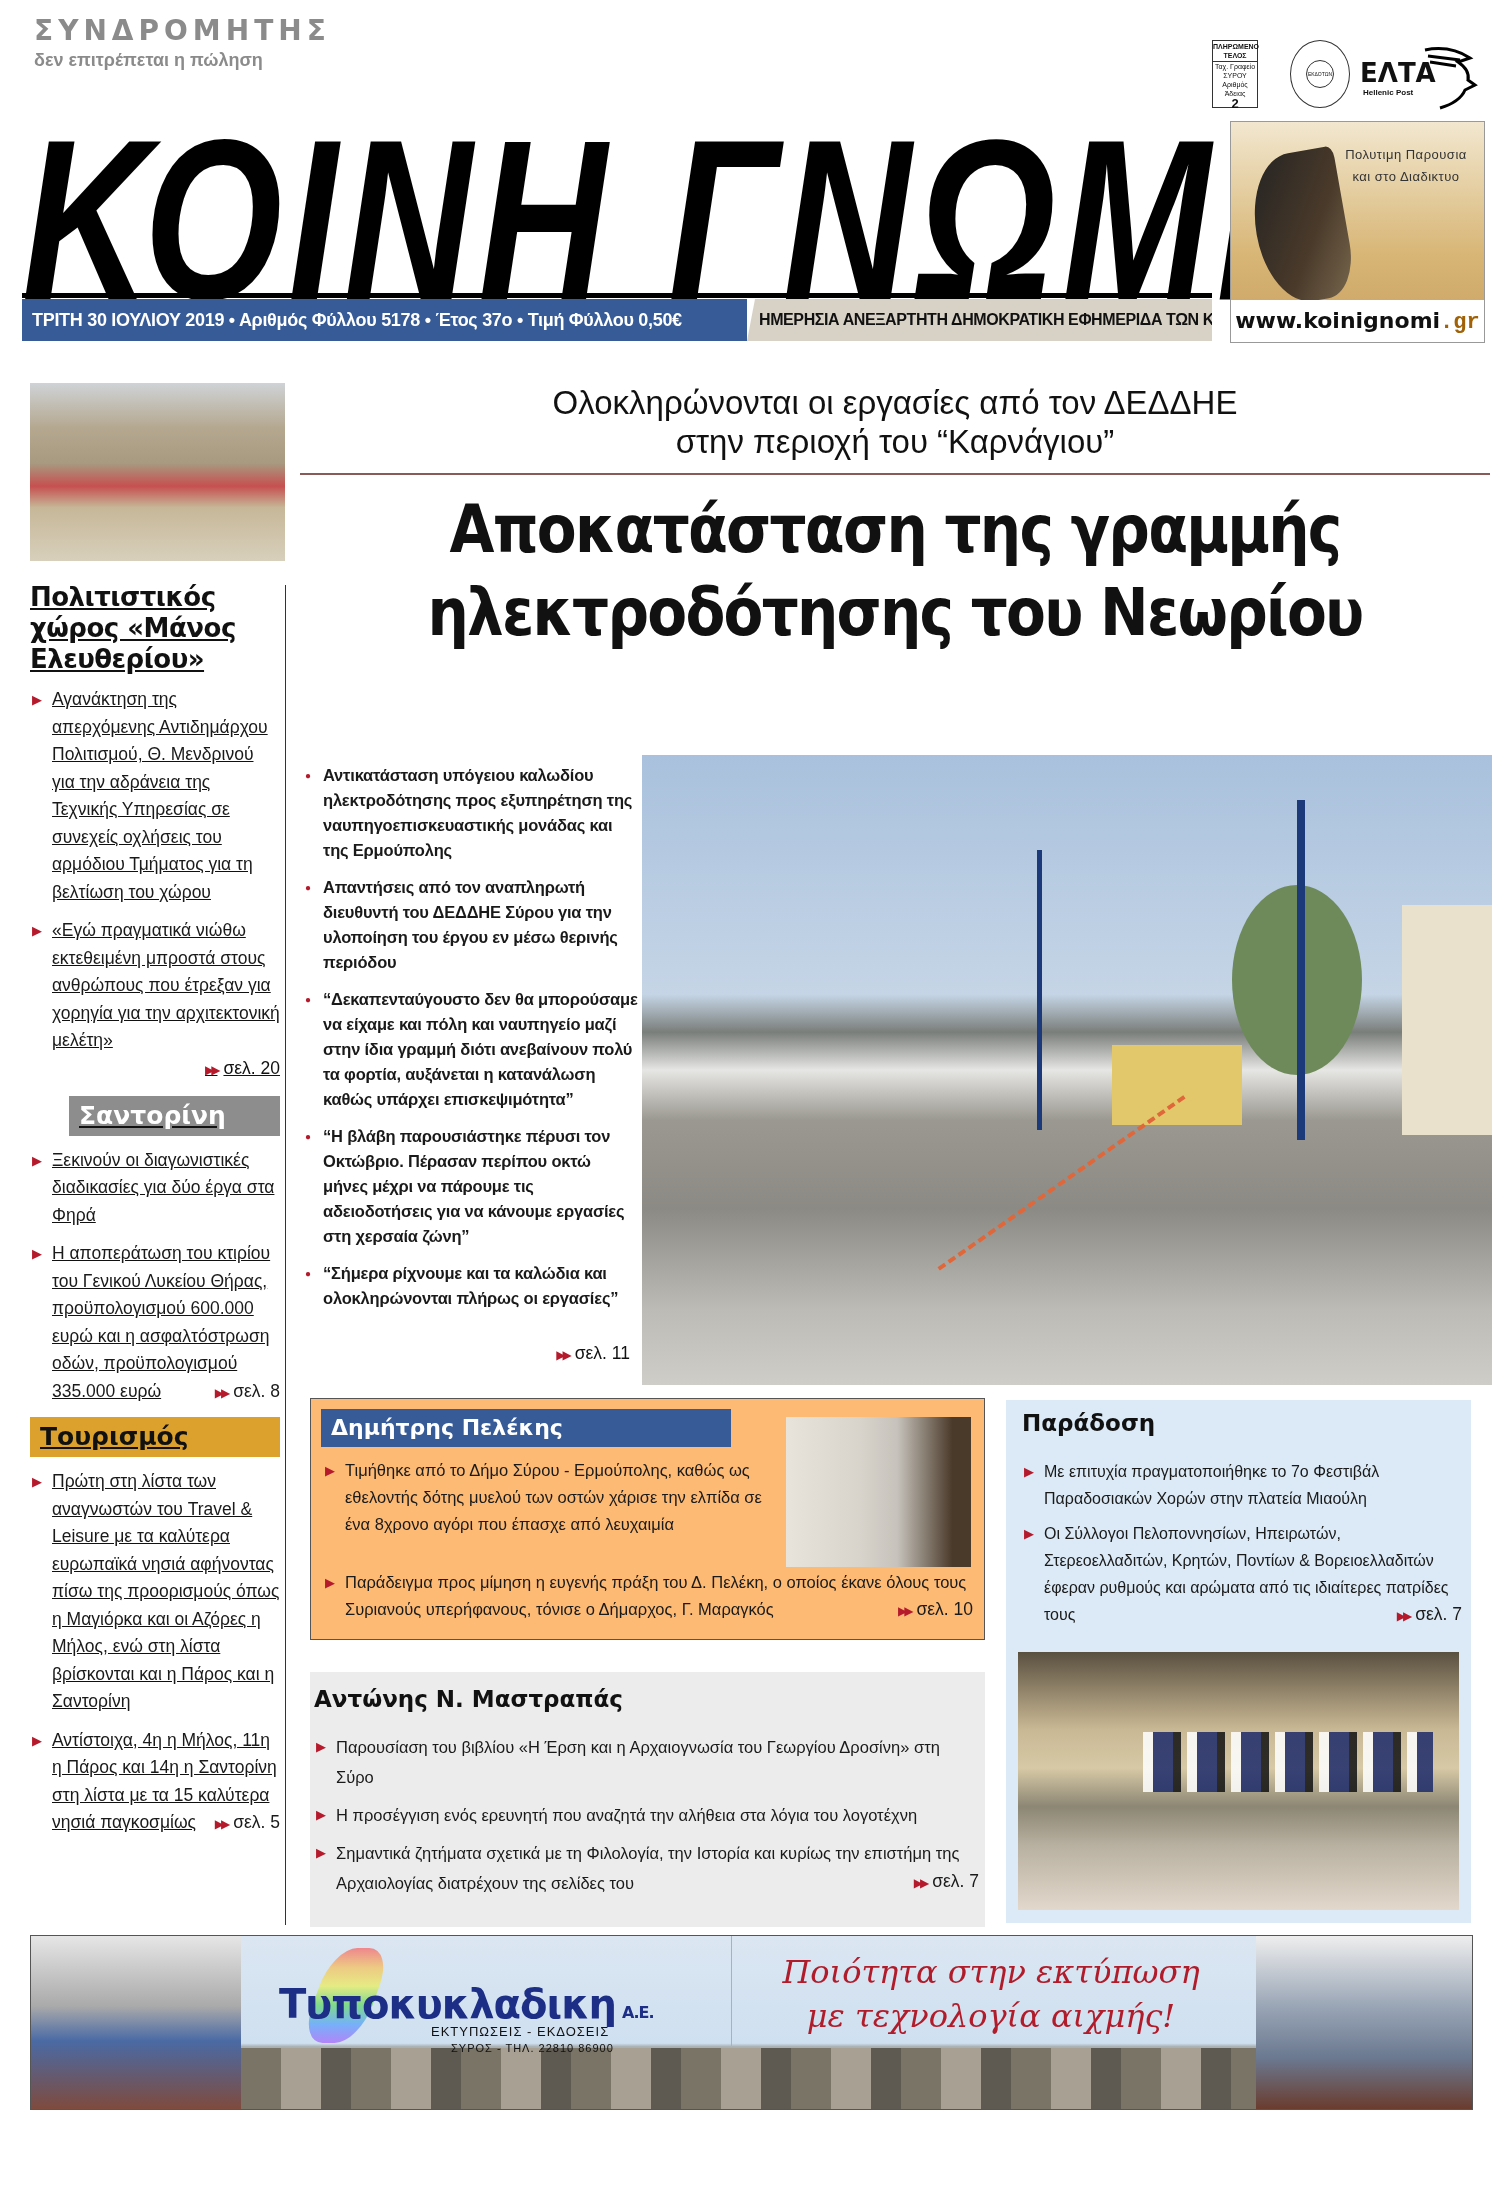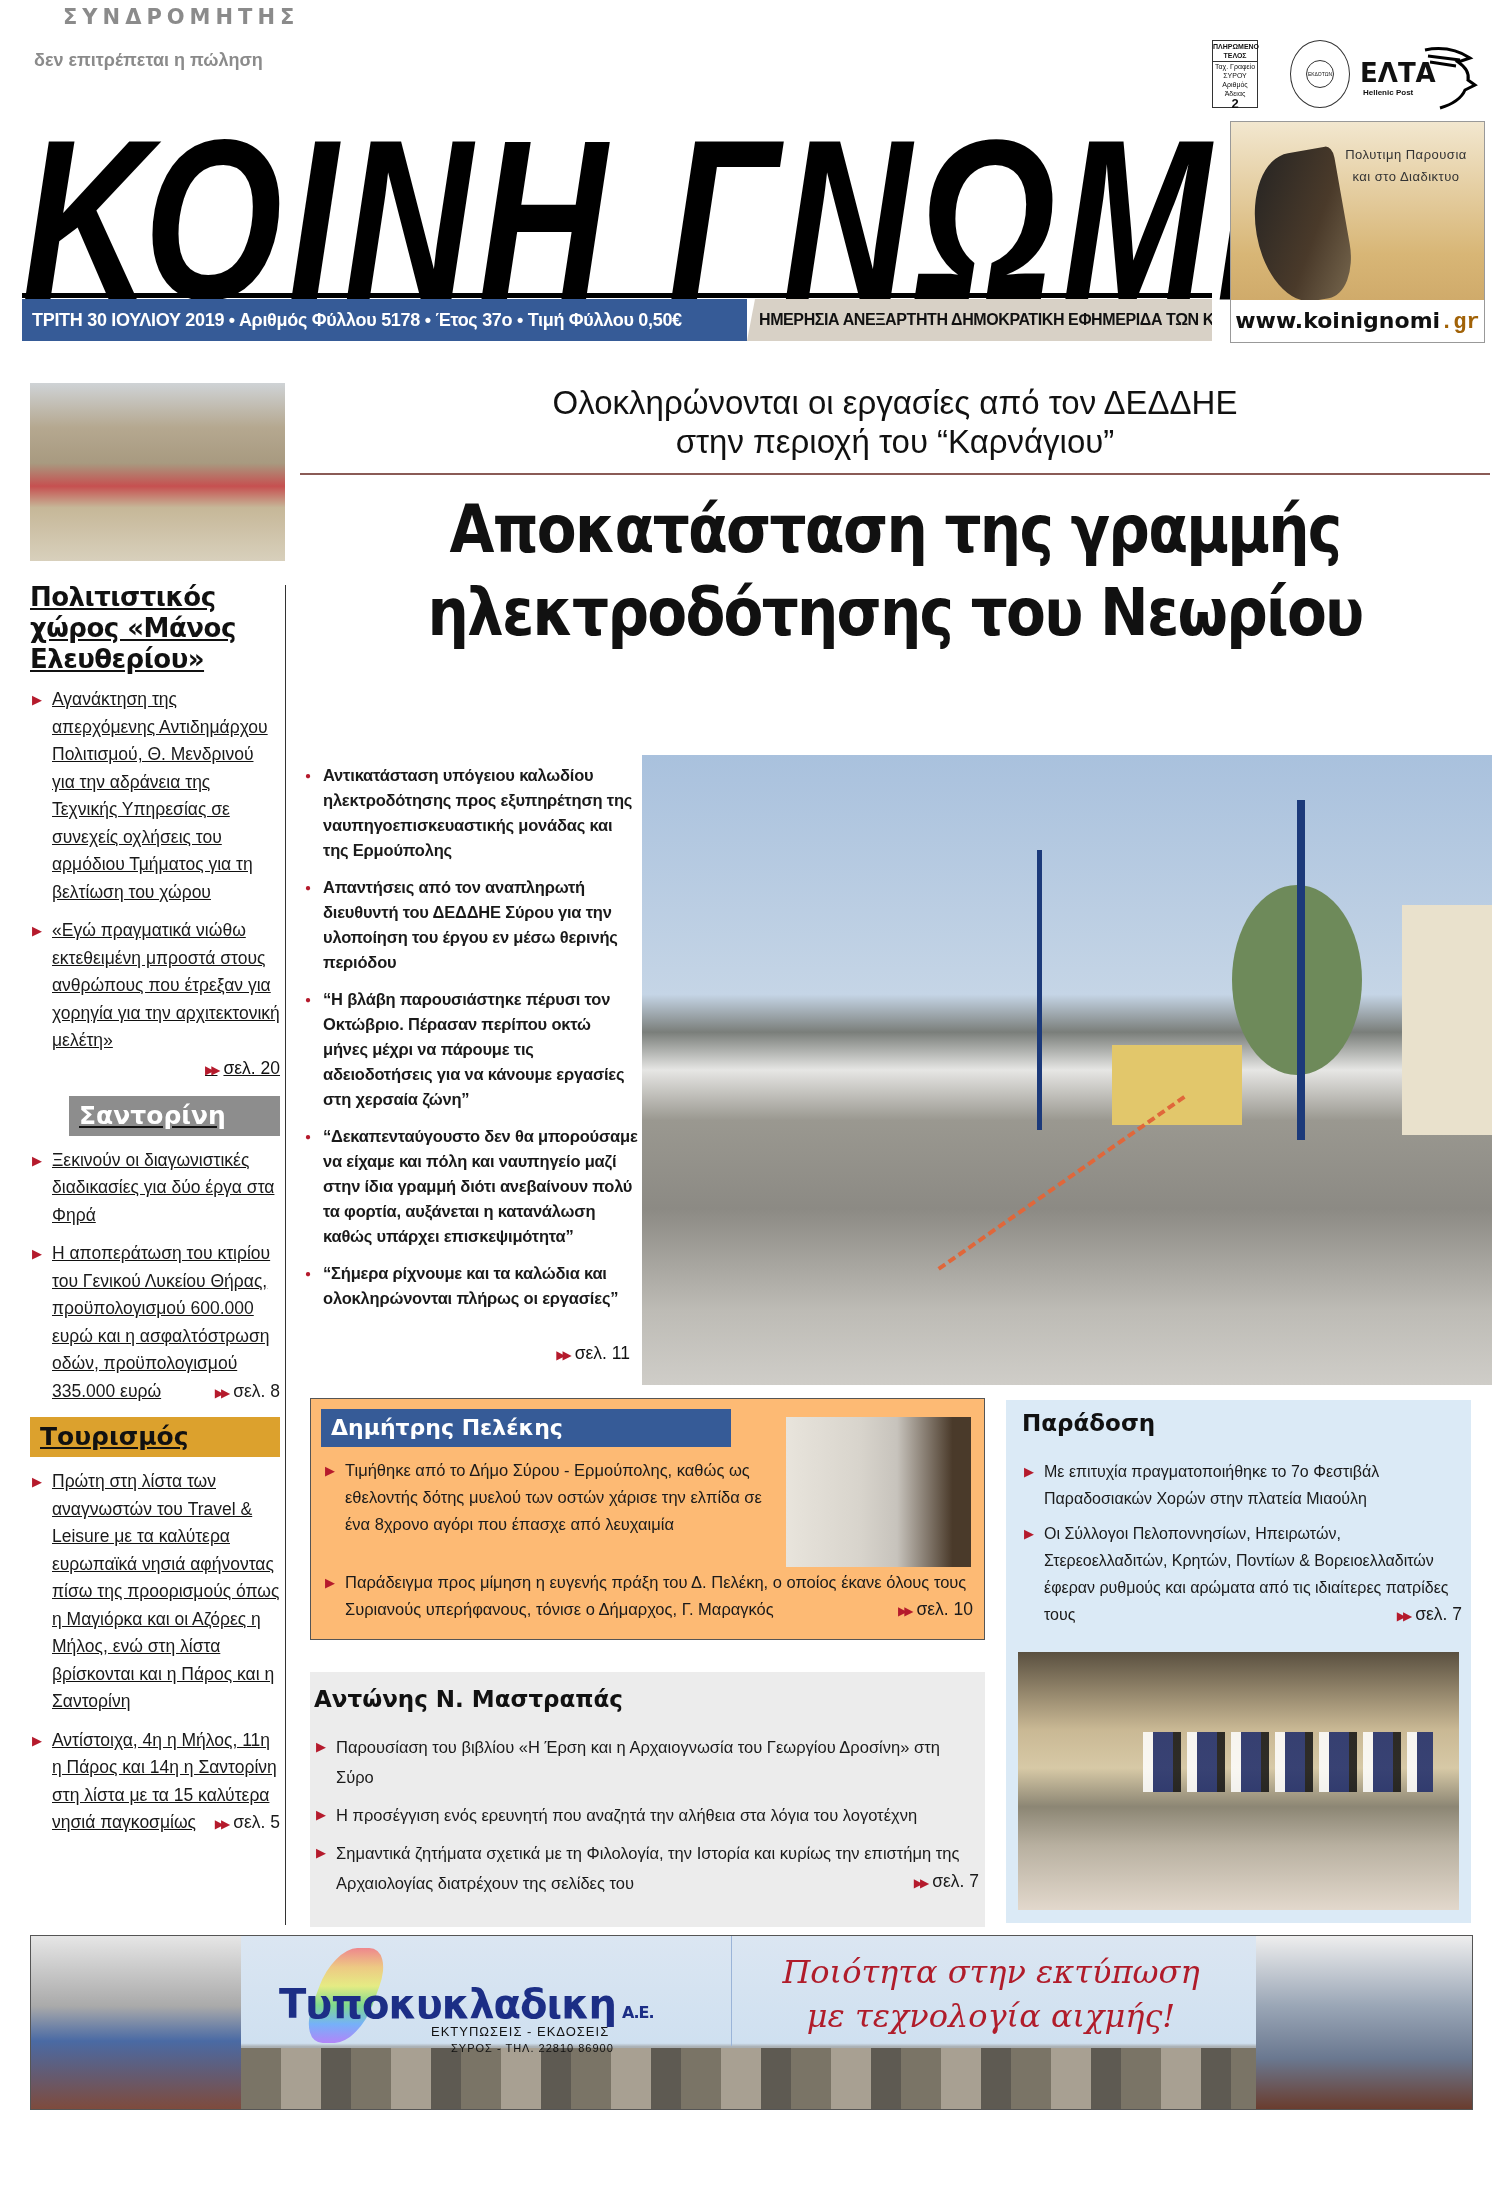--- a/index.html
+++ b/index.html
@@ -1,20 +1,20 @@
 <!DOCTYPE html>
 <html><head>
 <meta charset="utf-8">
 <style>
   * { box-sizing: border-box; margin: 0; padding: 0; }
   body { width: 1505px; height: 2185px; background: #fff; font-family: "Liberation Sans", sans-serif; color: #111; position: relative; overflow: hidden; }
   .abs { position: absolute; }
 
   
-  .sub-title { left: 34px; top: 5px; font-family: "DejaVu Sans", sans-serif; font-weight: bold; font-size: 21px; letter-spacing: 5px; color: #8b8b8b; margin-left: 29px; }
+  .sub-title { left: 34px; top: 14px; font-family: "DejaVu Sans", sans-serif; font-weight: bold; font-size: 28px; letter-spacing: 5px; color: #8b8b8b; }
   .sub-note { left: 34px; top: 50px; font-weight: bold; font-size: 18px; color: #8b8b8b; }
   .logo { left: 22px; top: 112px; width: 1160px; height: 170px; font-family: "Liberation Sans", sans-serif; font-weight: bold; font-style: italic; font-size: 178px; line-height: 170px; letter-spacing: 6px; color: #000; transform: scaleY(1.28); transform-origin: top left; white-space: nowrap; }
   .logo-rule { left: 22px; top: 293px; width: 1190px; height: 5px; background: #000; }
   .dateline { left: 22px; top: 299px; width: 725px; height: 42px; background: #365b97; color: #fff; font-weight: bold; font-size: 18px; line-height: 42px; padding-left: 10px; white-space: nowrap; letter-spacing: -0.3px; }
   .tagline { left: 747px; top: 299px; width: 465px; height: 42px; background: #d8d1c6; color: #111; font-weight: bold; font-size: 16px; line-height: 42px; padding-left: 12px; white-space: nowrap; letter-spacing: -0.4px; clip-path: polygon(8px 0,100% 0,100% 100%,0 100%); }
 
   .stamp-box { left: 1212px; top: 40px; width: 46px; height: 68px; border: 1.5px solid #333; font-size: 7px; text-align: center; line-height: 9px; }
   .stamp-box .hd { font-weight: bold; border-bottom: 1px solid #333; padding: 1px 0; }
   .stamp-box .num { font-weight: bold; font-size: 13px; line-height: 12px; }
   .round-stamp { left: 1290px; top: 40px; width: 60px; height: 68px; border: 1.5px solid #333; border-radius: 50%; font-size: 7px; display: flex; align-items: center; justify-content: center; }
@@ -160,22 +160,22 @@
   <div>στην περιοχή του “Καρνάγιου”</div>
 </div>
 <div class="abs kicker-rule"></div>
 <div class="abs headline">
   <div>Αποκατάσταση της γραμμής</div>
   <div>ηλεκτροδότησης του Νεωρίου</div>
 </div>
 <ul class="abs bullets main-bullets">
   <li>Αντικατάσταση υπόγειου καλωδίου ηλεκτροδότησης προς εξυπηρέτηση της ναυπηγοεπισκευαστικής μονάδας και της Ερμούπολης</li>
   <li>Απαντήσεις από τον αναπληρωτή διευθυντή του ΔΕΔΔΗΕ Σύρου για την υλοποίηση του έργου εν μέσω θερινής περιόδου</li>
+  <li>“Δεκαπενταύγουστο δεν θα μπορούσαμε να είχαμε και πόλη και ναυπηγείο μαζί στην ίδια γραμμή διότι ανεβαίνουν πολύ τα φορτία, αυξάνεται η κατανάλωση καθώς υπάρχει επισκεψιμότητα”</li>
   <li>“Η βλάβη παρουσιάστηκε πέρυσι τον Οκτώβριο. Πέρασαν περίπου οκτώ μήνες μέχρι να πάρουμε τις αδειοδοτήσεις για να κάνουμε εργασίες στη χερσαία ζώνη”</li>
-  <li>“Δεκαπενταύγουστο δεν θα μπορούσαμε να είχαμε και πόλη και ναυπηγείο μαζί στην ίδια γραμμή διότι ανεβαίνουν πολύ τα φορτία, αυξάνεται η κατανάλωση καθώς υπάρχει επισκεψιμότητα”</li>
   <li>“Σήμερα ρίχνουμε και τα καλώδια και ολοκληρώνονται πλήρως οι εργασίες”</li>
 </ul>
 <div class="abs ref main-ref"><span class="arr">▶▶</span><span>σελ. 11</span></div>
 <div class="abs main-photo">
   <div class="abs tree"></div>
   <div class="abs building"></div>
   <div class="abs kiosk"></div>
   <div class="abs pole"></div>
   <div class="abs pole2"></div>
   <div class="abs fence"></div>

